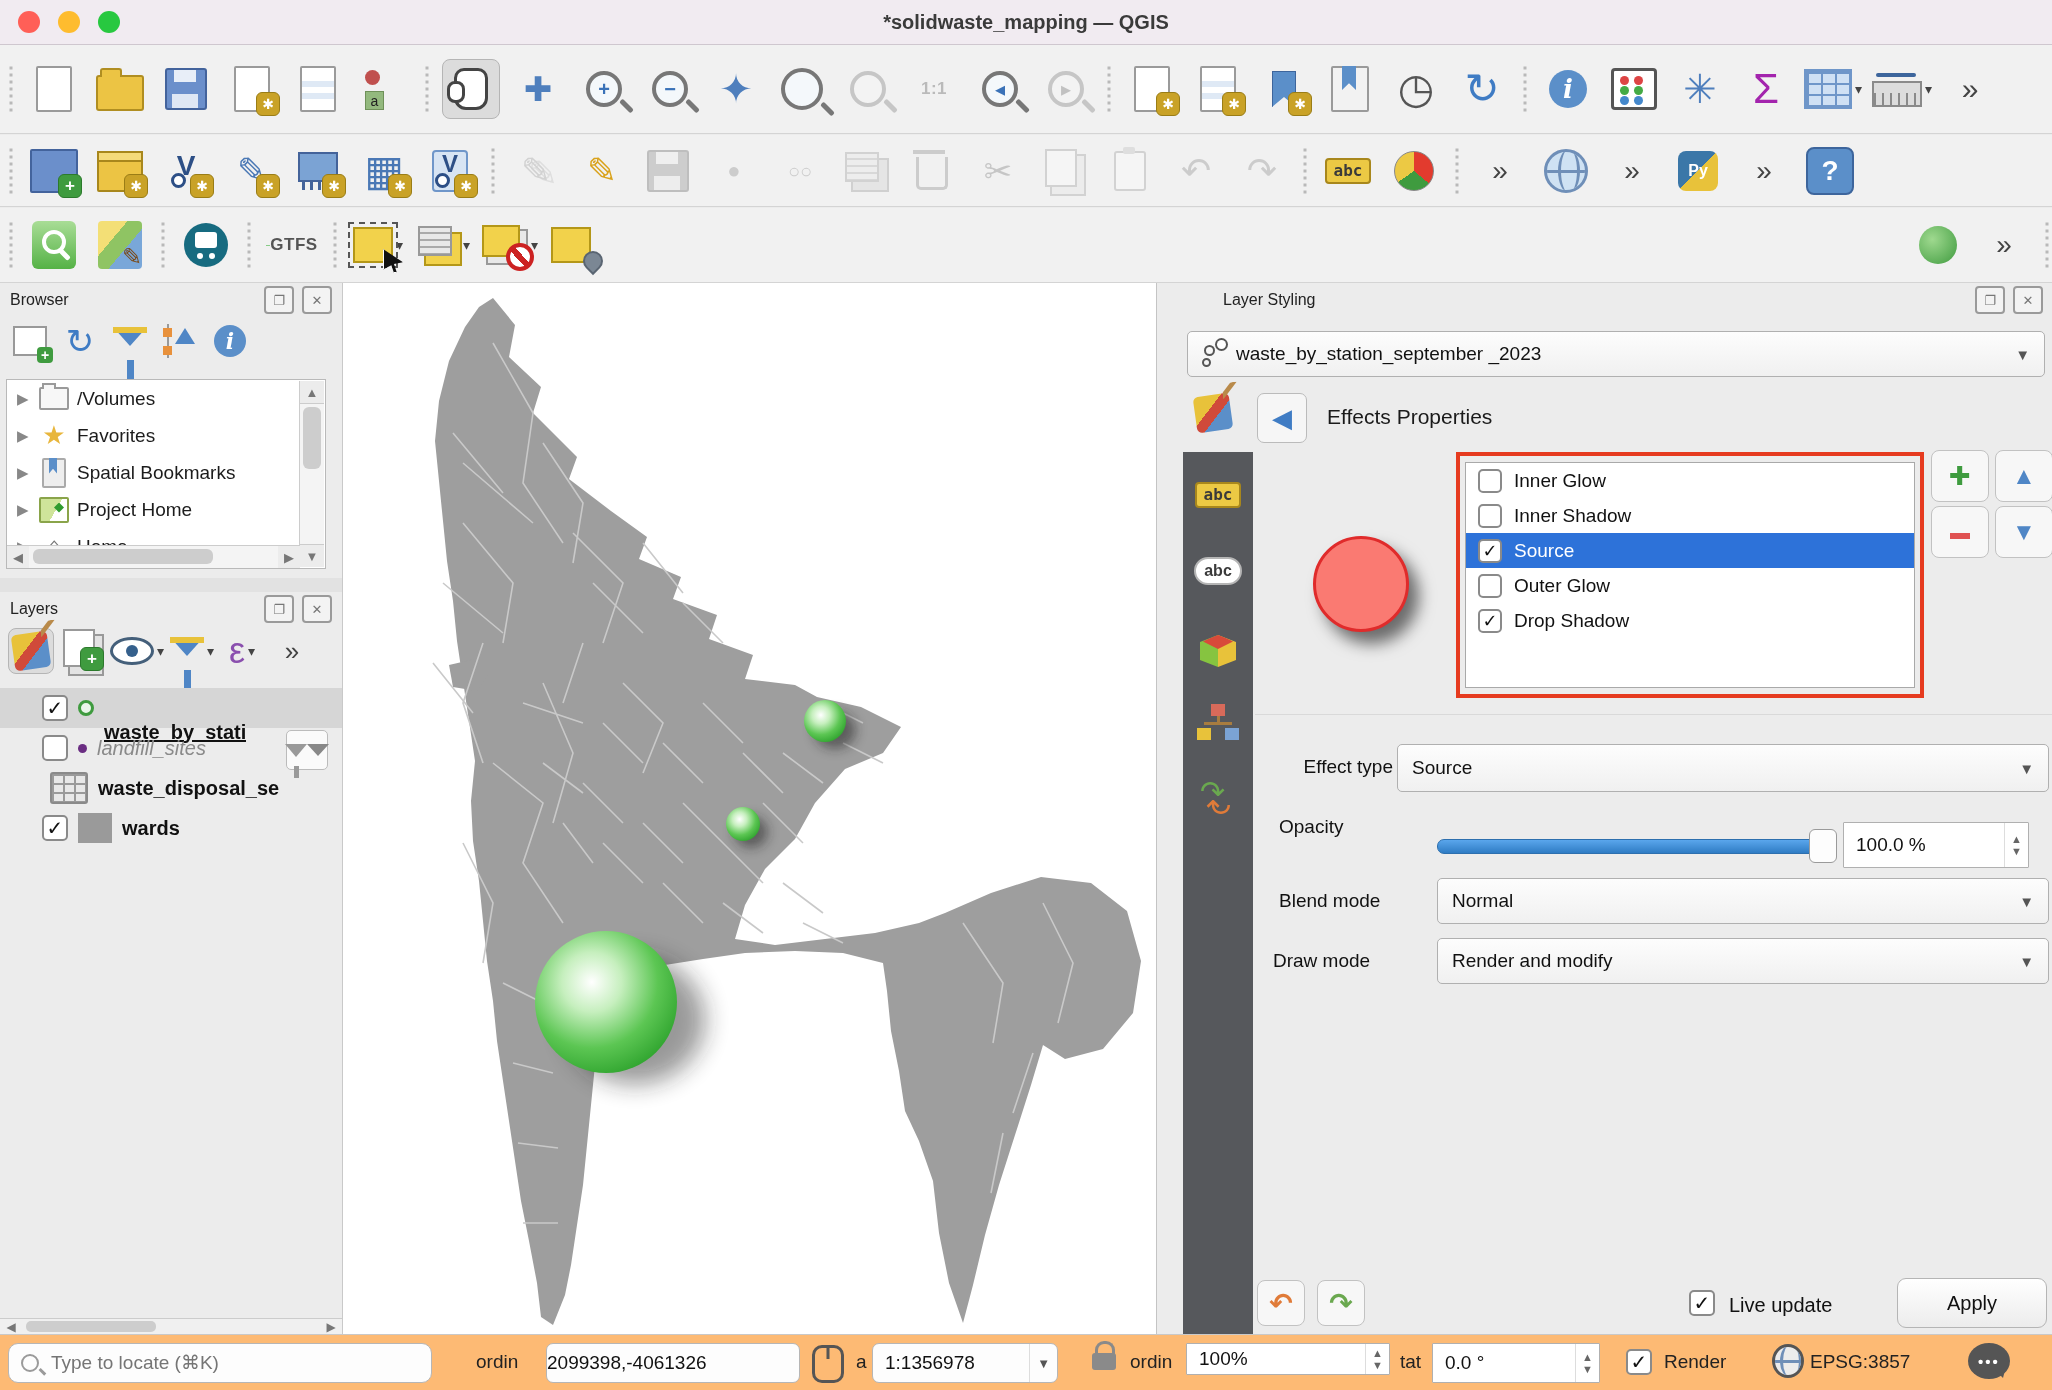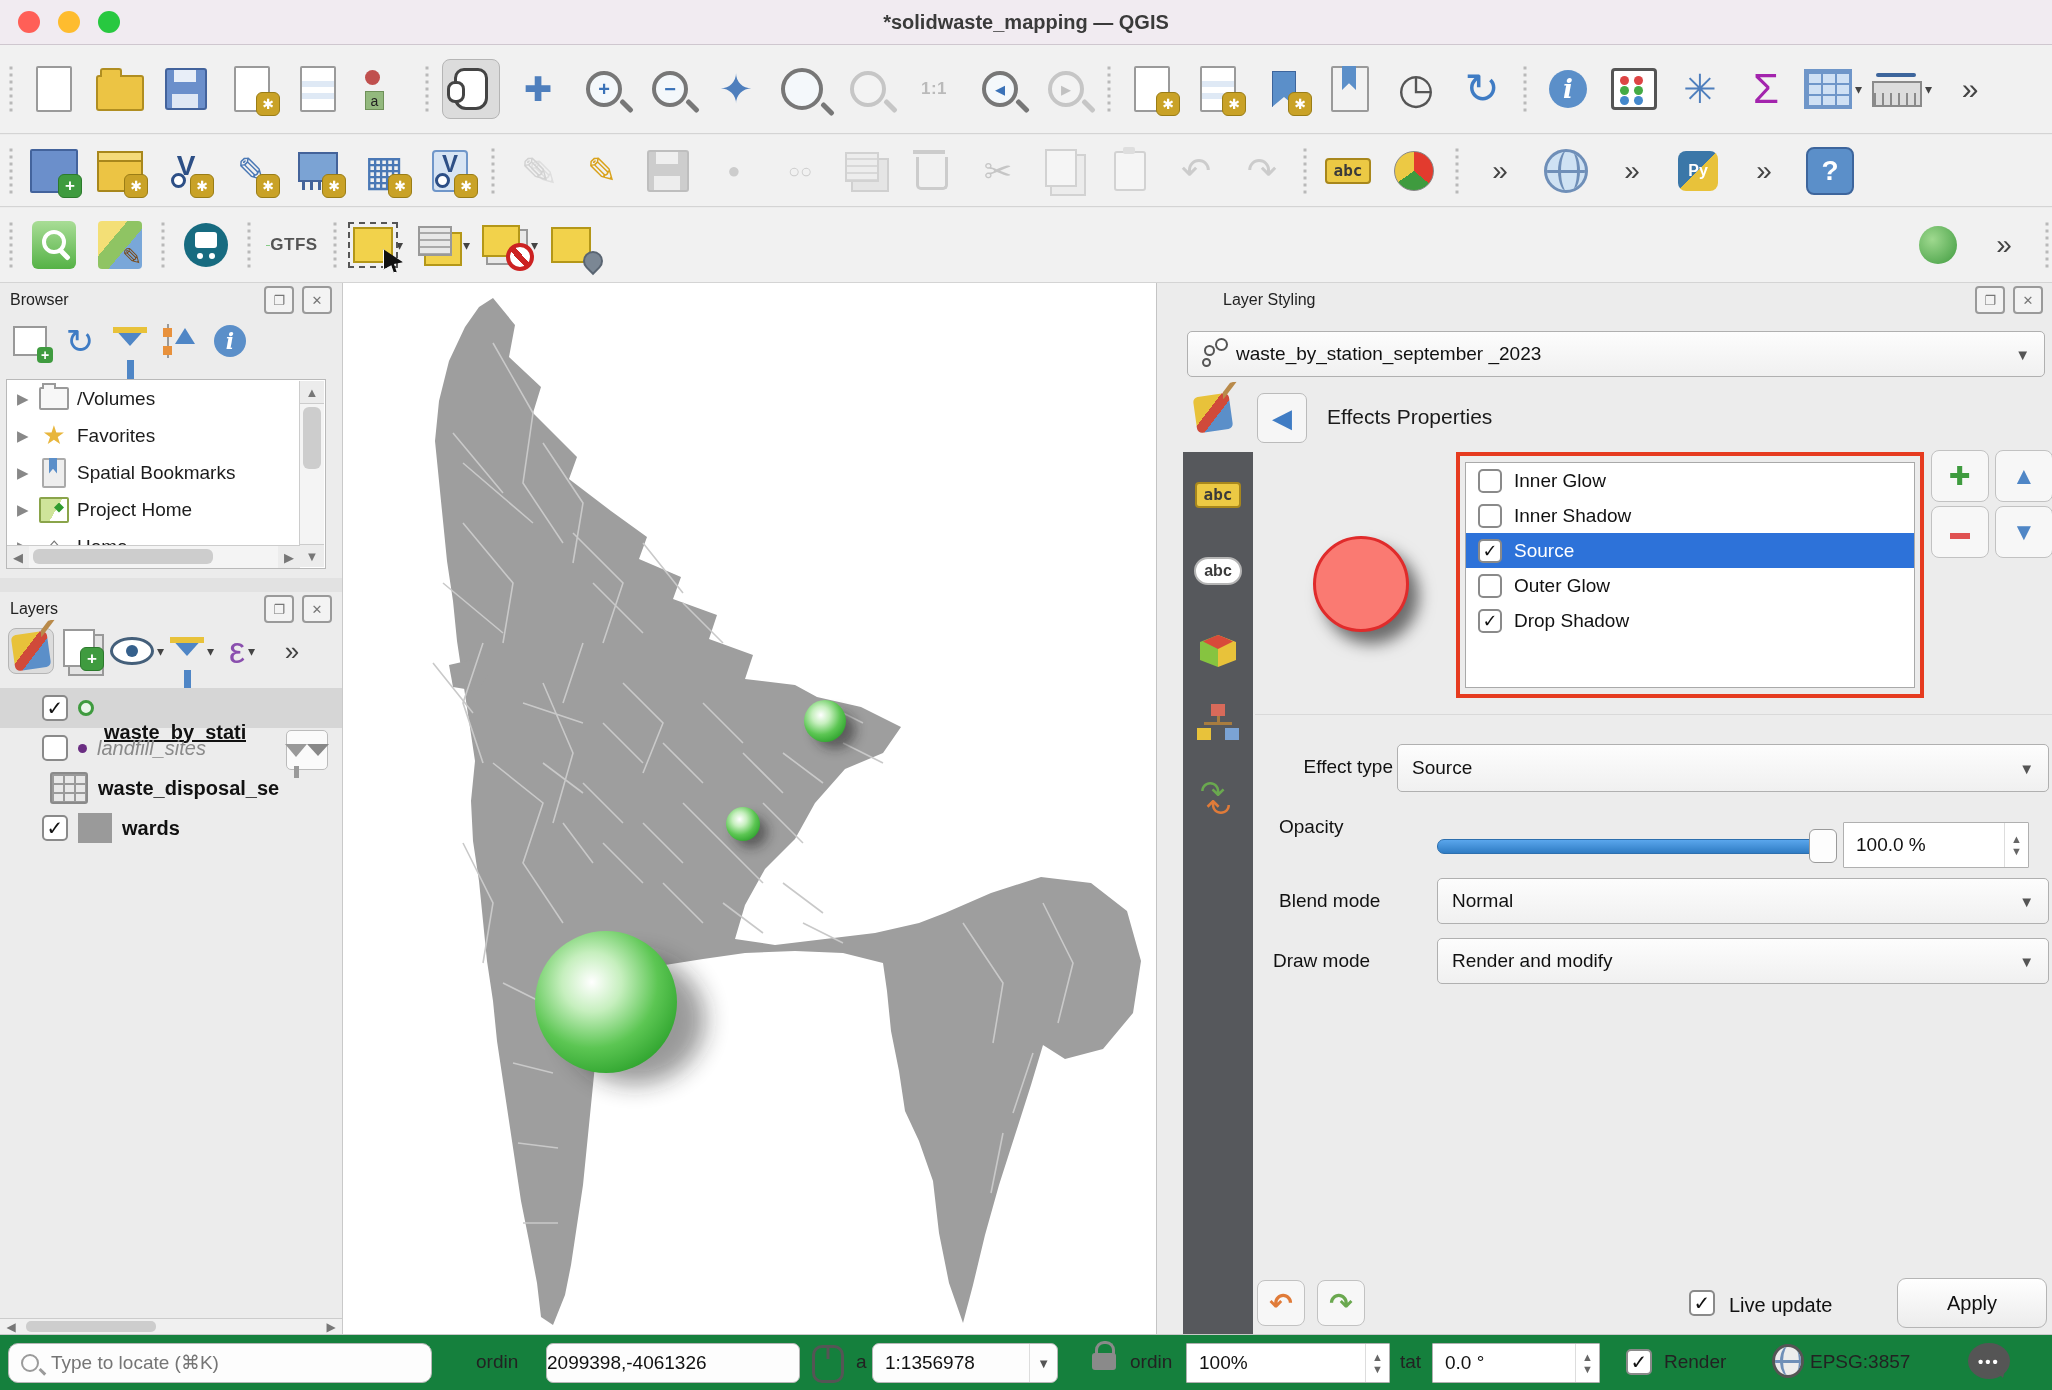--- a/index.html
+++ b/index.html
@@ -173,21 +173,21 @@
   #sidestrip .tbtn{min-width:54px;height:50px;}
   .flabel{position:absolute;font-size:19px;color:#111;}
   .spin{position:absolute;background:#fff;border:1px solid #b0b0b0;border-radius:1px;display:flex;align-items:center;box-sizing:border-box;font-size:19px;color:#111;padding-left:12px;}
   .spin .arrows{margin-left:auto;height:100%;display:flex;flex-direction:column;justify-content:center;border-left:1px solid #ddd;padding:0 6px;color:#666;font-size:11px;line-height:1.1;}
   .effrow{display:flex;align-items:center;height:35px;gap:12px;padding-left:12px;font-size:19px;color:#111;}
   .effrow.sel{background:#2d72d9;color:#fff;}
   .effrow .cb{width:24px;height:24px;font-size:18px;}
   .sqbtn{position:absolute;width:56px;height:50px;background:#f7f7f7;border:1px solid #c2c2c2;border-radius:8px;display:flex;align-items:center;justify-content:center;}
   .btn{position:absolute;background:linear-gradient(#ffffff,#ececec);border:1px solid #b5b5b5;border-radius:9px;display:flex;align-items:center;justify-content:center;font-size:20px;color:#111;}
   
-  #statusbar{position:absolute;left:0;top:1334px;width:2052px;height:56px;background:#15803d;border-top:1px solid #c9c9c9;}
+  #statusbar{position:absolute;left:0;top:1334px;width:2052px;height:56px;background:#fdba74;border-top:1px solid #c9c9c9;}
   .sb-box{position:absolute;background:#fdfdfd;border:1.5px solid #b6b6b6;border-radius:7px;display:flex;align-items:center;font-size:19px;color:#111;box-sizing:border-box;}
   .sb-lbl{position:absolute;font-size:19px;color:#222;top:16px;}
   .mag-sm{width:14px;height:14px;border:2.5px solid #9a9a9a;border-radius:50%;position:relative;margin:0 10px 0 12px;flex:0 0 auto;}
   .mag-sm::after{content:'';position:absolute;right:-6px;bottom:-6px;width:2.5px;height:8px;background:#9a9a9a;transform:rotate(-45deg);}
 </style>
 </head>
 <body>
 
 <div id="root">
 
@@ -732,21 +732,21 @@
         <span>2099398,-4061326</span>
       </div>
     <div style="position:absolute;left:812px;top:10px;" class="icn k-mouse"></div>
     <div class="sb-lbl" style="left:856px;">a</div>
     <div class="sb-box" style="left:872px;top:8px;width:186px;height:40px;padding-left:12px;">
       <span>1:1356978</span>
       <span style="margin-left:auto;border-left:1px solid #ddd;align-self:stretch;display:flex;align-items:center;padding:0 7px;color:#555;font-size:13px;">▼</span>
     </div>
     <div style="position:absolute;left:1092px;top:6px;" class="icn k-lock"></div>
     <div class="sb-lbl" style="left:1130px;">ordin</div>
-    <div class="spin" style="left:1186px;top:8px;width:204px;height:40px;">
+    <div class="spin" style="left:1186px;top:8px;width:204px;height:32px;">
       <span>100%</span>
       <span class="arrows">
           <span>▲</span>
           <span>▼</span>
         </span>
     </div>
     <div class="sb-lbl" style="left:1400px;">tat</div>
     <div class="spin" style="left:1432px;top:8px;width:168px;height:40px;">
       <span>0.0 °</span>
       <span class="arrows">

